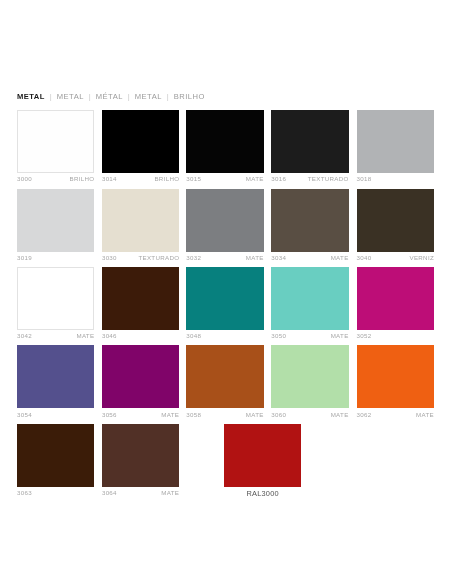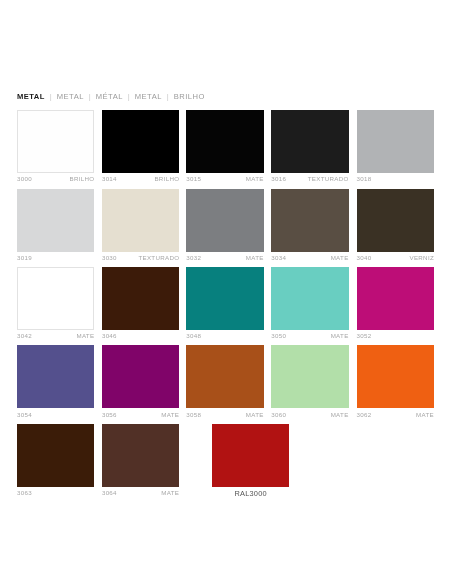--- a/index.html
+++ b/index.html
@@ -180,20 +180,20 @@
           <span class="fin"></span>
         </div>
       </div>
       <div class="cell" style="left: 101.9px; top: 423.6px;">
         <div class="sw" style="background: rgb(81, 48, 38);"></div>
         <div class="meta">
           <span class="code">3064</span>
           <span class="fin">MATE</span>
         </div>
       </div>
-      <div class="cell" style="left: 171px; top: 423.6px; padding-left: 41px;">
+      <div class="cell" style="left: 183px; top: 423.6px; padding-left: 41px;">
         <div class="sw" style="background: rgb(177, 18, 18);"></div>
         <div class="meta center">
           <span class="code">RAL3000</span>
         </div>
       </div>
     </div>
 </div>
 
 </body></html>

